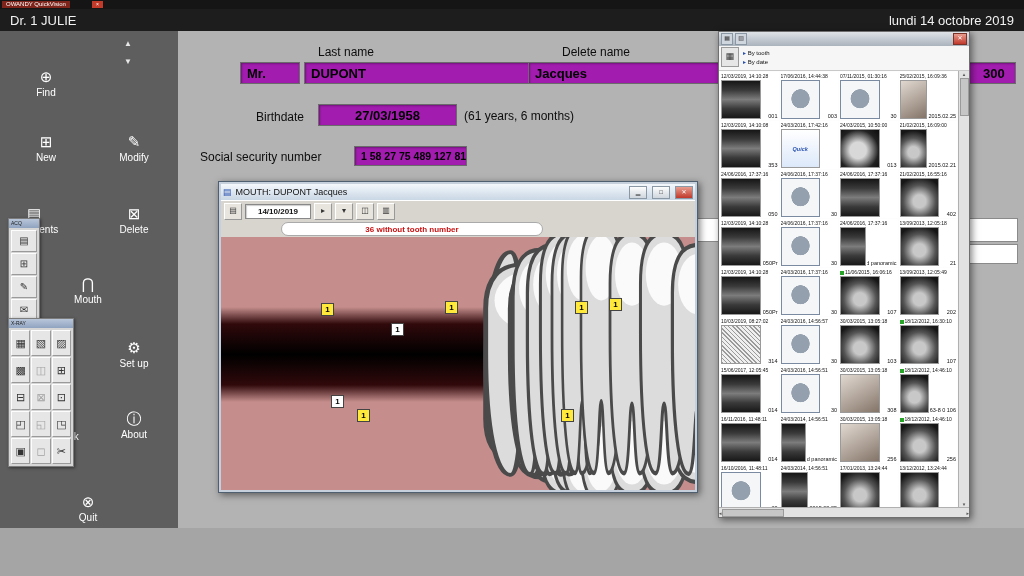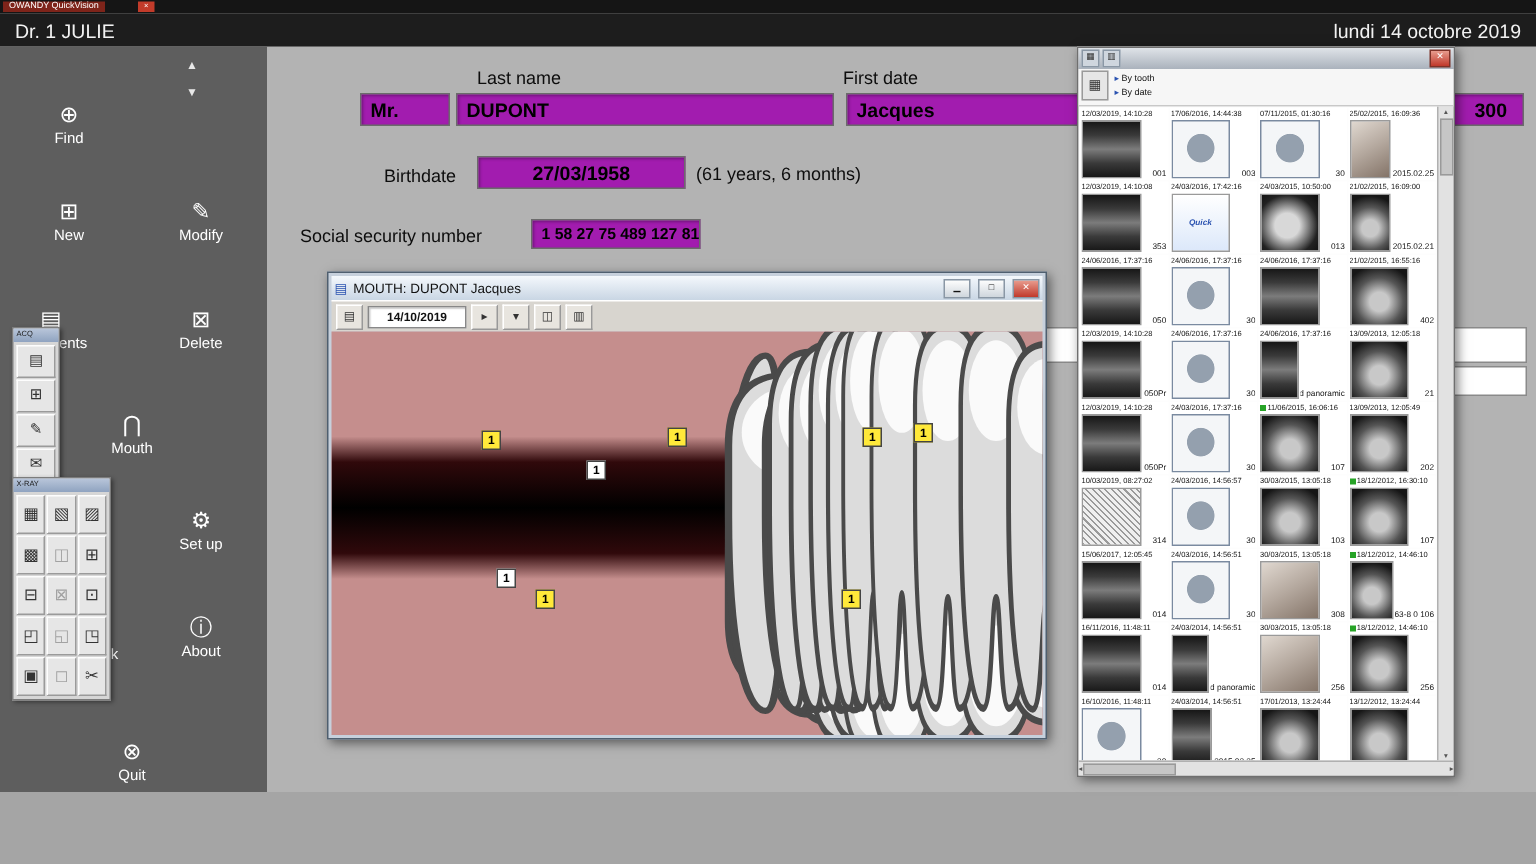--- a/index.html
+++ b/index.html
@@ -135,24 +135,24 @@
 <div id="topstrip"></div>
 <div id="app-title">OWANDY QuickVision</div>
 <div id="app-close">×</div>
 
 <div id="header">
   <span>Dr. 1 JULIE</span>
   <span>lundi 14 octobre 2019</span>
 </div>
 
 <div class="flabel" style="left:318px;top:45px;">Last name</div>
-<div class="flabel" style="left:562px;top:45px;">First date</div>
+<div class="flabel" style="left:562px;top:45px;">Delete name</div>
 <div class="field" style="left:240px;top:62px;width:60px;height:22px;">Mr.</div>
 <div class="field" style="left:304px;top:62px;width:252px;height:22px;">DUPONT</div>
-<div class="field" style="left:564px;top:62px;width:250px;height:22px;">Jacques</div>
+<div class="field" style="left:528px;top:62px;width:250px;height:22px;">Jacques</div>
 <div class="field" id="fld-patientnum" style="left:920px;top:62px;width:96px;height:22px;">300</div>
 <div class="flabel" style="left:256px;top:110px;">Birthdate</div>
 <div class="field" style="left:318px;top:104px;width:139px;height:22px;justify-content:center;">27/03/1958</div>
 <div class="flabel" style="left:464px;top:109px;text-align:center;">(61 years, 6 months)</div>
 <div class="flabel" style="left:200px;top:150px;">Social security number</div>
 <div class="field" id="fld-ssn" style="left:344px;top:146px;width:113px;height:20px;margin-left:10px;">1 58 27 75 489 127 81</div>
 <div class="behind" style="left:652px;top:218px;width:364px;height:22px;"></div>
 <div class="behind" style="left:900px;top:244px;width:116px;height:18px;"></div>
 
 <div id="bottomband"></div>
@@ -247,20 +247,23 @@
     <span class="wbtn">□</span>
     <span class="wbtn close">✕</span>
   </div>
   <div class="mtoolbar">
     <span class="tbtn">▤</span>
     <span class="dfield">14/10/2019</span>
     <span class="tbtn">▸</span>
     <span class="tbtn">▾</span>
     <span class="tbtn">◫</span>
     <span class="tbtn">▥</span>
+  </div>
+  <div class="warnrow">
+    <div class="warnpill">36 without tooth number</div>
   </div>
   <div class="chart">
     <div class="band"></div>
     <svg viewBox="0 0 460 250" preserveAspectRatio="none">
       <defs>
         <symbol id="toothU" viewBox="0 0 28 84">
           <path d="M3 48 C3 20 6 4 10 4 C13 4 12.5 26 14 26 C15.5 26 15 4 18 4 C22 4 25 20 25 48 L25 64 Q25 80 14 80 Q3 80 3 64 Z" fill="#dcdcdc" stroke="#4a4a4a" stroke-width="1.4"></path>
           <ellipse cx="14" cy="67" rx="8.5" ry="10" fill="#fafafa"></ellipse>
         </symbol>
       </defs>

